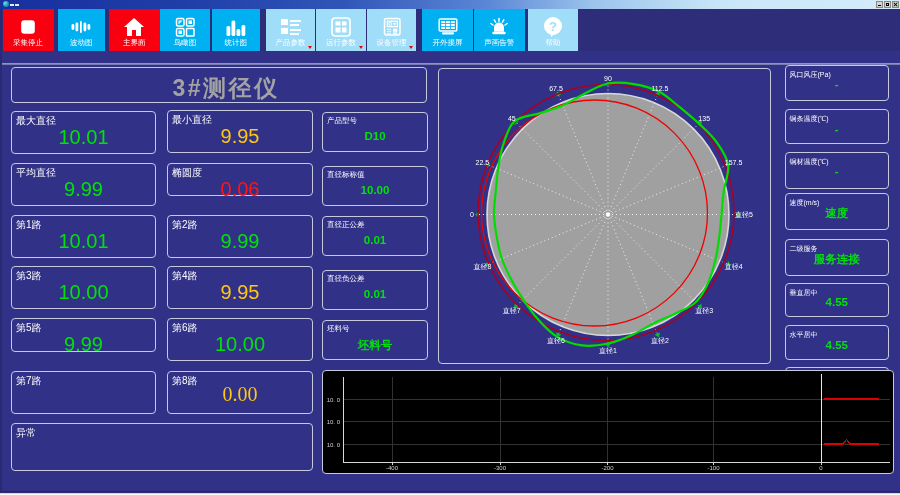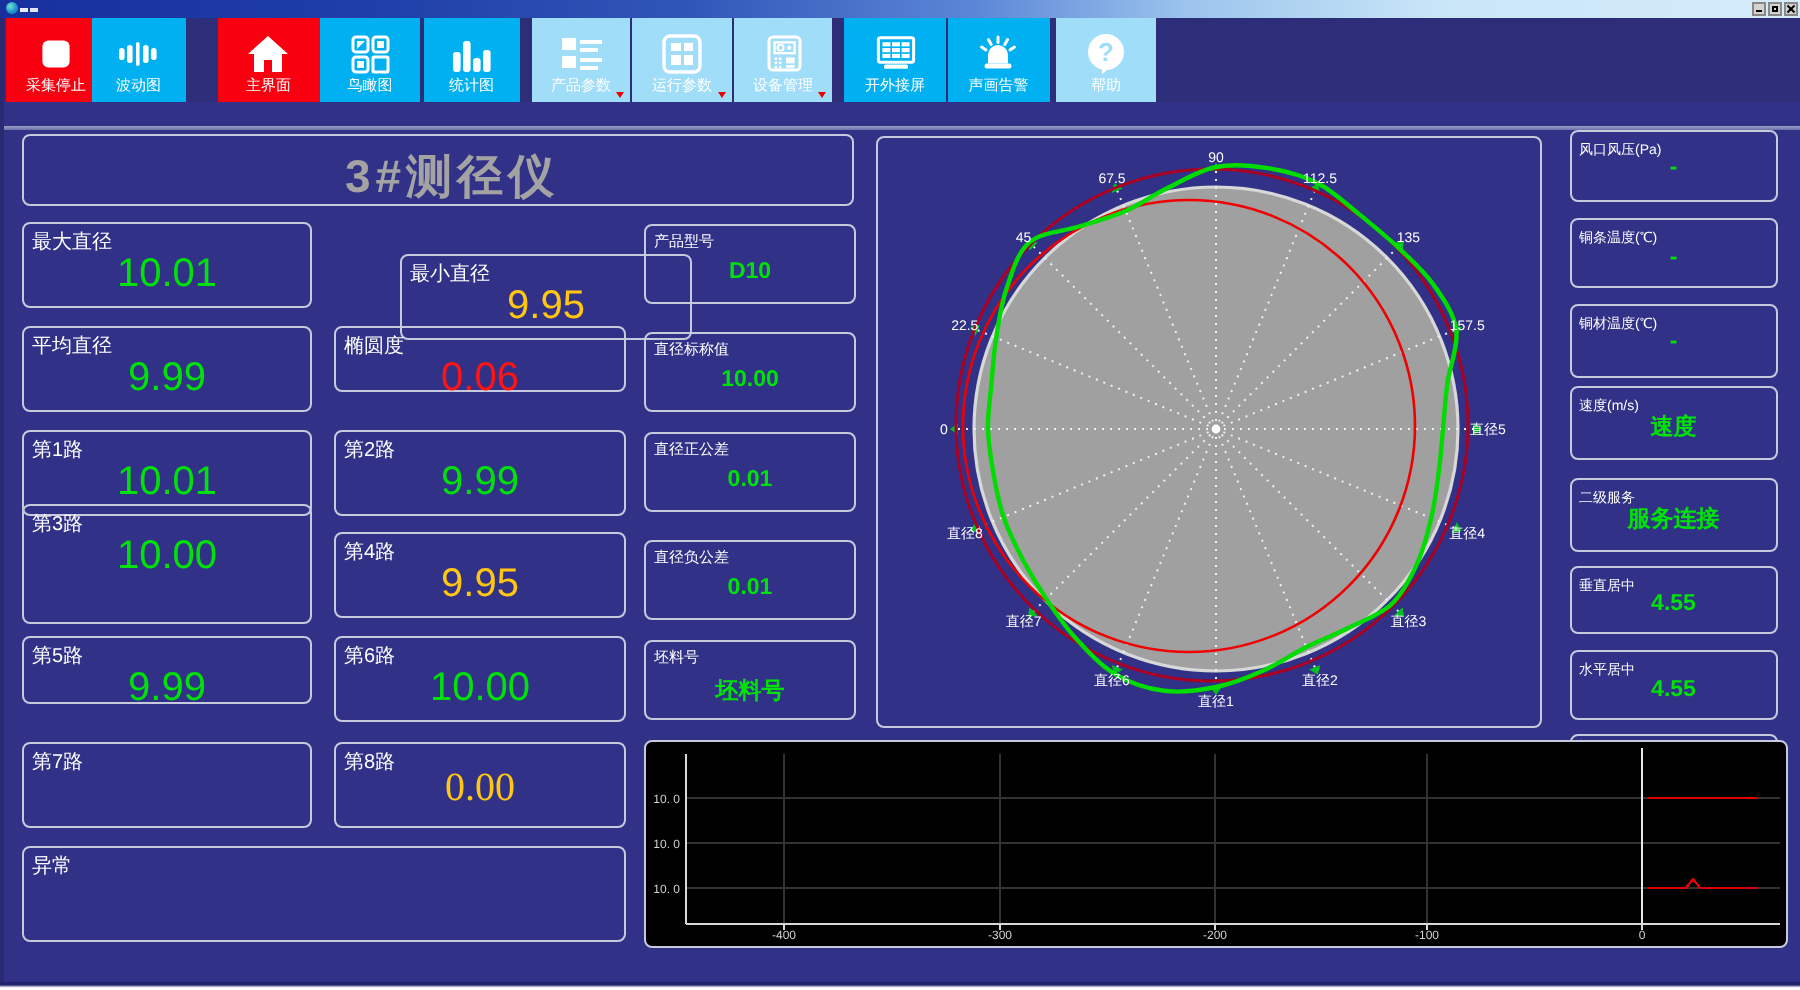--- a/index.html
+++ b/index.html
@@ -56,21 +56,21 @@
     </div>
 </div>
 
 <div id="toolbar" class="abs">
     <div class="tbtn red" style="left:2.5px;width:51px;">
       <svg width="22" height="22" viewBox="0 0 22 22">
         <rect x="4.2" y="4.2" width="13.6" height="13.6" rx="3" fill="#fff"></rect>
       </svg>
       <div class="lbl">采集停止</div>
     </div>
-    <div class="tbtn cyan" style="left:46px;width:46.5px;">
+    <div class="tbtn cyan" style="left:58px;width:46.5px;">
       <svg width="22" height="22" viewBox="0 0 22 22">
         <g fill="#fff">
           <rect x="1.5" y="8" width="2.8" height="6" rx="1.4"></rect>
           <rect x="5.5" y="6.5" width="2.8" height="9" rx="1.4"></rect>
           <rect x="10" y="5" width="1.8" height="12" rx="0.9"></rect>
           <rect x="13.5" y="6.5" width="2.8" height="9" rx="1.4"></rect>
           <rect x="17.5" y="8" width="2.8" height="6" rx="1.4"></rect>
         </g>
       </svg>
       <div class="lbl">波动图</div>
@@ -200,41 +200,41 @@
 
 <div class="box" style="left:11px;top:67px;width:416px;height:36px;">
   <div style="position:absolute;width:100%;top:5px;text-align:center;font-size:23px;font-weight:bold;color:#a3a3a3;letter-spacing:2.5px;padding-left:14px;">3#测径仪</div>
 </div>
 
 <div id="grid">
     <div class="box" style="left:11px;top:111px;width:145px;height:43px;">
       <div class="l">最大直径</div>
       <div class="v green">10.01</div>
     </div>
-    <div class="box" style="left:167px;top:127px;width:146px;height:43px;margin-left:33px;">
+    <div class="box" style="left:167px;top:110px;width:146px;height:43px;">
       <div class="l">最小直径</div>
       <div class="v yellow">9.95</div>
     </div>
     <div class="box" style="left:11px;top:163px;width:145px;height:43px;">
       <div class="l">平均直径</div>
       <div class="v green">9.99</div>
     </div>
     <div class="box" style="left:167px;top:163px;width:146px;height:33px;">
       <div class="l">椭圆度</div>
       <div class="v redtx">0.06</div>
     </div>
     <div class="box" style="left:11px;top:215px;width:145px;height:43px;">
       <div class="l">第1路</div>
       <div class="v green">10.01</div>
     </div>
     <div class="box" style="left:167px;top:215px;width:146px;height:43px;">
       <div class="l">第2路</div>
       <div class="v green">9.99</div>
     </div>
-    <div class="box" style="left:11px;top:252px;width:145px;height:60px;padding-left:32px;">
+    <div class="box" style="left:11px;top:266px;width:145px;height:43px;padding-left:32px;">
       <div class="l">第3路</div>
       <div class="v green">10.00</div>
     </div>
     <div class="box" style="left:167px;top:266px;width:146px;height:43px;">
       <div class="l">第4路</div>
       <div class="v yellow">9.95</div>
     </div>
     <div class="box" style="left:11px;top:318px;width:145px;height:34px;">
       <div class="l">第5路</div>
       <div class="v green">9.99</div>

